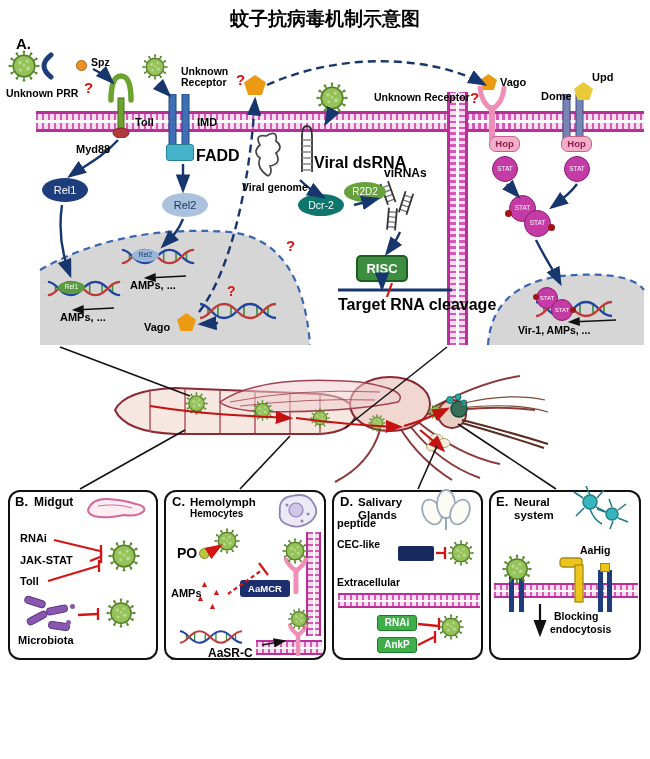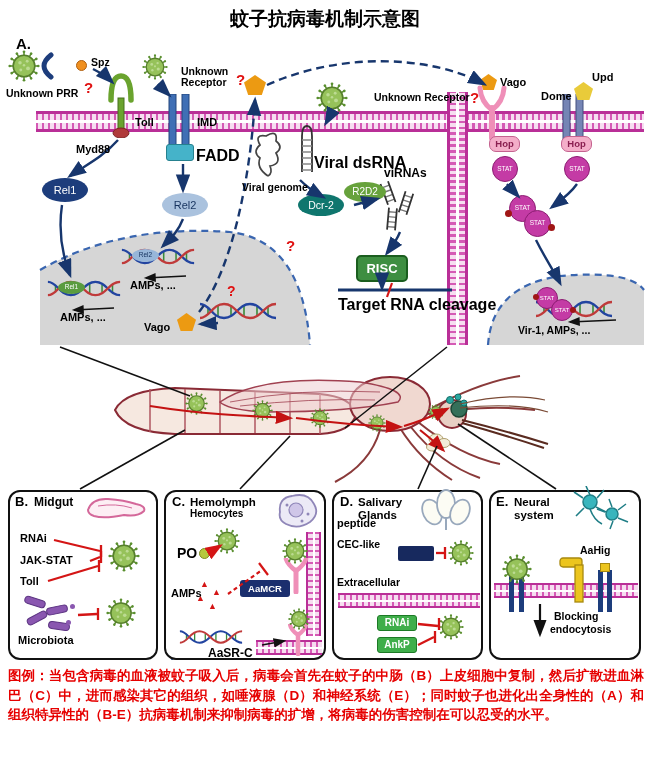--- a/index.html
+++ b/index.html
@@ -449,14 +449,13 @@
         <path d="M445,547 L445,559"></path>
       <path d="M418,624 L438,626"></path>
         <path d="M439,618 L439,630"></path>
       <path d="M418,645 L434,637"></path>
         <path d="M435,631 L435,643"></path>
     </g>
 
     <path d="M540,604 L540,634" stroke="#111" stroke-width="2.2" marker-end="url(#mB)"></path>
   </svg>
 
-  <div class="caption">图例：当包含病毒的血液被蚊子吸入后，病毒会首先在蚊子的中肠（B）上皮细胞中复制，然后扩散进血淋巴（C）中，进而感染其它的组织，如唾液腺（D）和神经系统（E）；同时蚊子也进化出全身性的（A）和组织特异性的（B-E）抗病毒机制来抑制病毒的扩增，将病毒的伤害控制在可以忍受的水平。</div>
 </div>
 
 </body></html>

